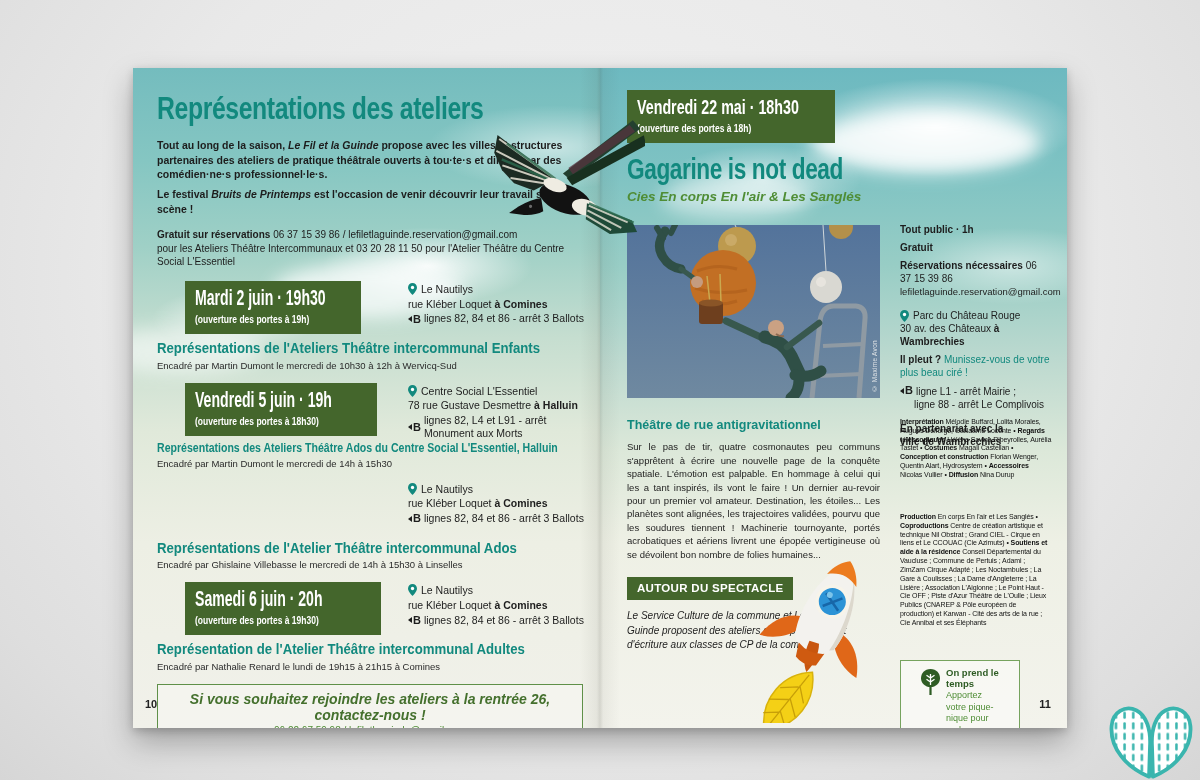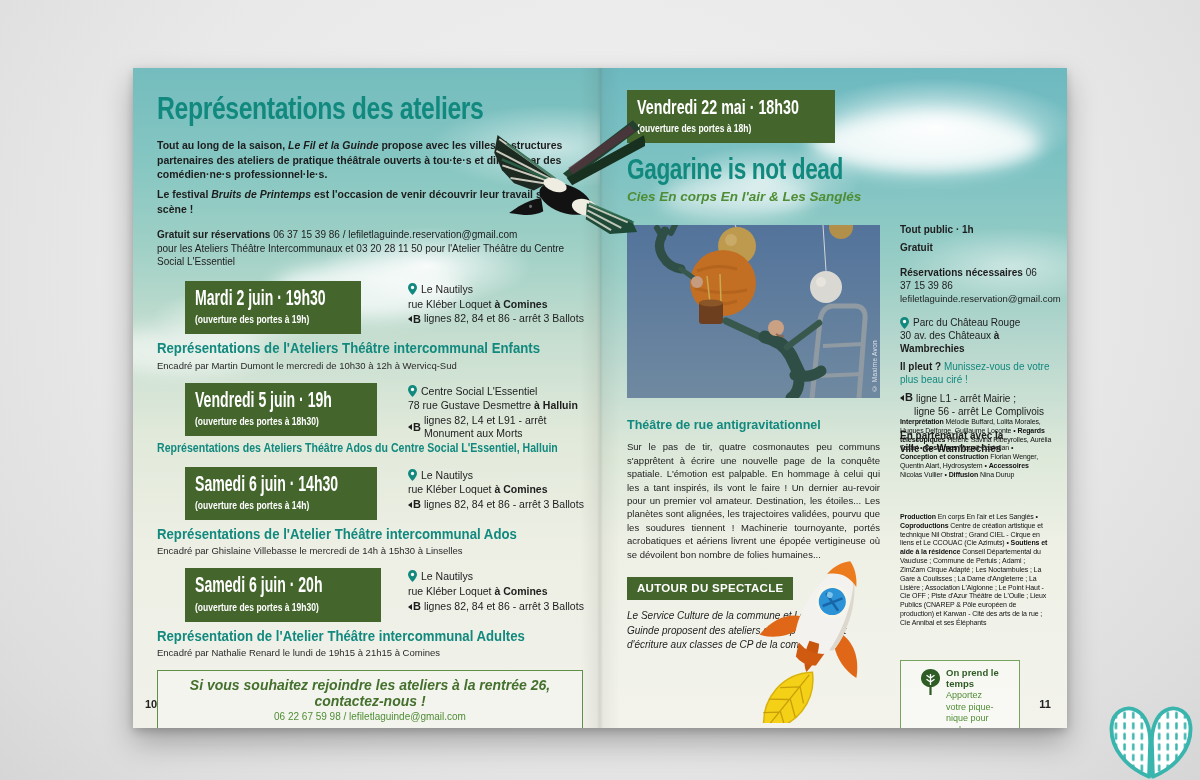--- a/index.html
+++ b/index.html
@@ -179,28 +179,25 @@
               <span class="vn">Centre Social L'Essentiel</span>
             </div>
             <div class="venue-addr"><span>78 rue Gustave Desmettre </span><span class="seg-b">à Halluin</span></div>
             <div class="venue-transit">
               <span class="bus-icon">B</span>
               <span>lignes 82, L4 et L91 - arrêt Monument aux Morts</span>
             </div>
           </div>
         </div>
         <div class="event-heading long"><span class="cond">Représentations des Ateliers Théâtre Ados du Centre Social L'Essentiel, Halluin</span></div>
+        <div class="event-caption">Encadré par Martin Dumont le mercredi de 14h à 15h30</div>
       </div>
 
       <div class="event">
         <div class="event-row">
-          <div class="date-box w190">
-            <span class="date-line cond">Samedi 6 juin · 14h30</span>
-            <span class="doors-line cond">(ouverture des portes à 14h)</span>
-          </div>
           <div class="venue">
             <div class="venue-name">
               <svg class="pin-icon" width="9" height="12" viewBox="0 0 12 16">
                   <path fill="#12897e" d="M6 0C2.7 0 0 2.7 0 6c0 4.2 6 10 6 10s6-5.8 6-10C12 2.7 9.3 0 6 0z"></path>
                   <circle cx="6" cy="6" r="2.2" fill="#fff"></circle>
                 </svg>
               <span class="vn">Le Nautilys</span>
             </div>
             <div class="venue-addr"><span>rue Kléber Loquet </span><span class="seg-b">à Comines</span></div>
             <div class="venue-transit">
@@ -299,42 +296,42 @@
 
       <div class="rp-genre">Théâtre de rue antigravitationnel</div>
       <p class="rp-desc">Sur le pas de tir, quatre cosmonautes peu communs s'apprêtent à écrire une nouvelle page de la conquête spatiale. L'émotion est palpable. En hommage à celui qui les a tant inspirés, ils vont le faire ! Un dernier au-revoir pour un premier vol amateur. Destination, les étoiles... Les planètes sont alignées, les trajectoires validées, pourvu que les soudures tiennent ! Machinerie tournoyante, portés acrobatiques et aériens livrent une épopée vertigineuse où se dévoilent bon nombre de folies humaines...</p>
 
       <div class="rp-autour-label">AUTOUR DU SPECTACLE</div>
       <p class="rp-autour-text">Le Service Culture de la commune et Le Fil et la Guinde proposent des ateliers d'arts plastiques et d'écriture aux classes de CP de la commune.</p>
     </div>
 
     <div class="rp-side">
       <div class="side-item side-b" style="margin-bottom:5px;">Tout public · 1h</div>
-      <div class="side-item side-b" style="margin-bottom:12px;">Gratuit</div>
+      <div class="side-item side-b" style="margin-bottom:5px;">Gratuit</div>
       <div class="side-item" style="margin-bottom:11px;">
         <span><span class="seg-b">Réservations nécessaires</span><span> 06 37 15 39 86</span></span><br>
         <span class="rp-resa-email">lefiletlaguinde.reservation@gmail.com</span>
       </div>
       <div class="side-item">
         <div class="side-place-name">
           <svg class="pin-icon" width="9" height="12" viewBox="0 0 12 16">
               <path fill="#12897e" d="M6 0C2.7 0 0 2.7 0 6c0 4.2 6 10 6 10s6-5.8 6-10C12 2.7 9.3 0 6 0z"></path>
               <circle cx="6" cy="6" r="2.2" fill="#fff"></circle>
             </svg>
           <span>Parc du Château Rouge</span>
         </div>
         <div><span>30 av. des Châteaux </span><span class="seg-b">à Wambrechies</span></div>
       </div>
       <div class="side-item" style="margin-top:5px;"><span class="seg-b">Il pleut ?</span><span class="teal"> Munissez-vous de votre plus beau ciré !</span></div>
       <div class="side-item" style="margin-top:6px;">
         <div class="side-transit-row">
           <span class="bus-icon">B</span>
           <span>ligne L1 - arrêt Mairie ;</span>
         </div>
-        <div class="side-transit-l2">ligne 56 - arrêt Le Complivois</div>
+        <div class="side-transit-l2">ligne 88 - arrêt Le Complivois</div>
       </div>
       <div class="side-item side-b" style="margin-top:11px;width:120px;">En partenariat avec la ville de Wambrechies</div>
     </div>
 
     <div class="credits credits1"><span class="seg-b">Interprétation</span><span> Mélodie Buffard, Lolita Morales, Hugues Delforge, Guillaume Loconte • </span><span class="seg-b">Regards télescopiques</span><span> Hélène Savina Ribeyrolles, Aurélia Tastet • </span><span class="seg-b">Costumes</span><span> Magali Castellan • </span><span class="seg-b">Conception et construction</span><span> Florian Wenger, Quentin Alart, Hydrosystem • </span><span class="seg-b">Accessoires</span><span> Nicolas Vullier • </span><span class="seg-b">Diffusion</span><span> Nina Durup</span></div>
     <div class="credits credits2"><span class="seg-b">Production</span><span> En corps En l'air et Les Sanglés • </span><span class="seg-b">Coproductions</span><span> Centre de création artistique et technique Nil Obstrat ; Grand CIEL - Cirque en liens et Le CCOUAC (Cie Azimuts) • </span><span class="seg-b">Soutiens et aide à la résidence</span><span> Conseil Départemental du Vaucluse ; Commune de Pertuis ; Adami ; ZimZam Cirque Adapté ; Les Noctambules ; La Gare à Coulisses ; La Dame d'Angleterre ; La Lisière ; Association L'Aiglonne ; Le Point Haut - Cie OFF ; Piste d'Azur Théâtre de L'Oulle ; Lieux Publics (CNAREP &amp; Pôle européen de production) et Karwan - Cité des arts de la rue ; Cie Annibal et ses Éléphants</span></div>
 
     <div class="picnic-box">
       <svg width="19" height="26" viewBox="0 0 19 26" style="flex:0 0 auto;margin-top:2px;">
         <path d="M9.5 0C3.5 0 0 4.6 0 9.2 0 14.3 4.2 18 9.5 18s9.5-3.7 9.5-8.8C19 4.6 15.5 0 9.5 0z" fill="#2e5c24"></path>

